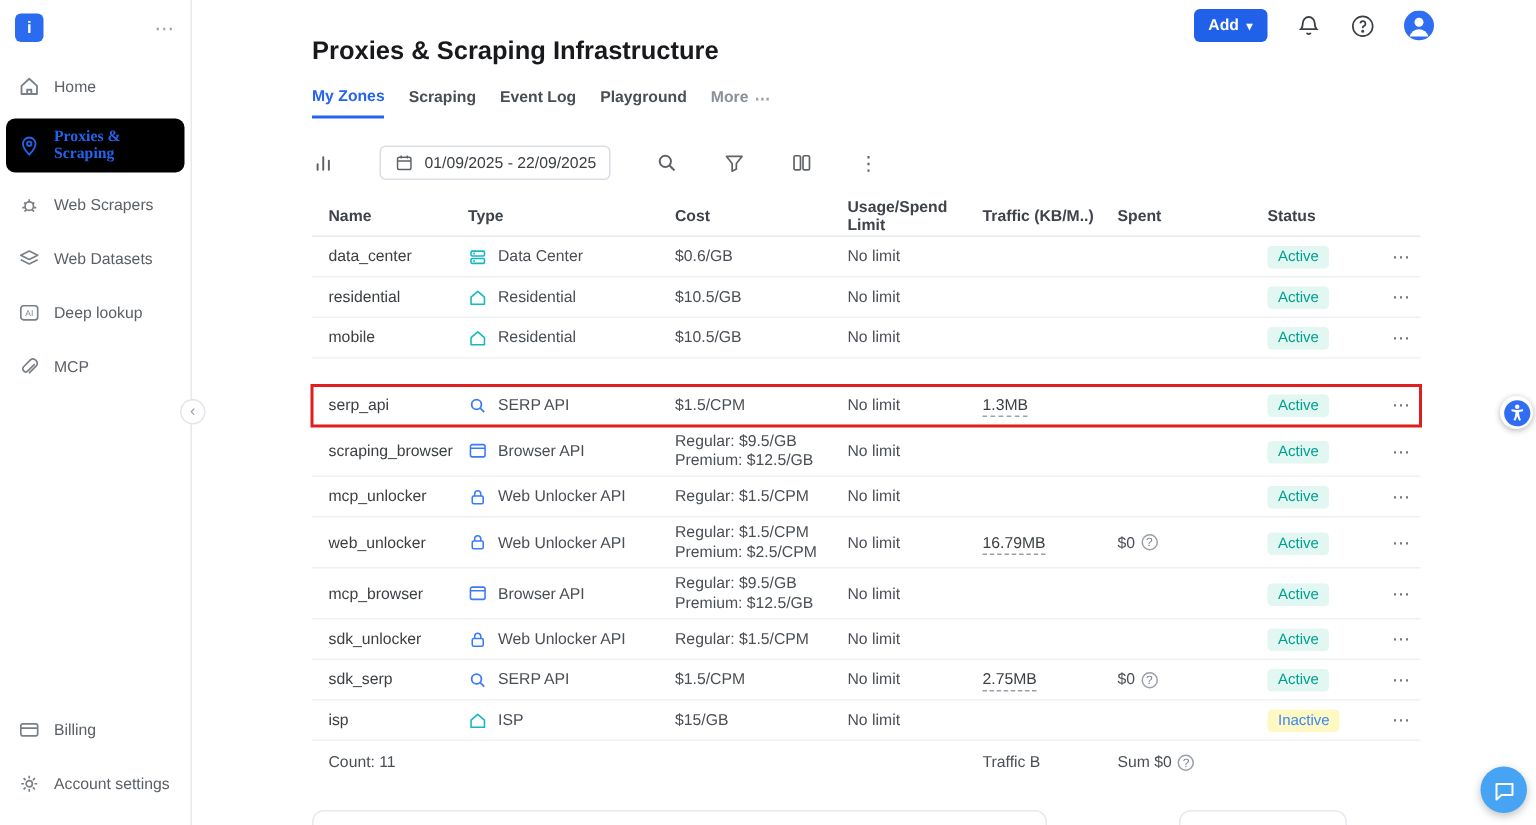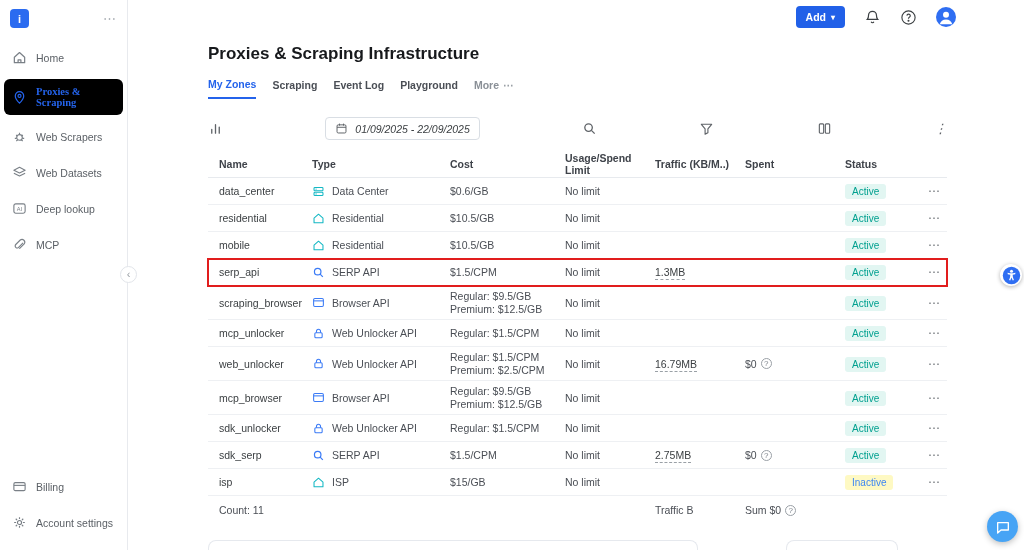--- a/index.html
+++ b/index.html
@@ -33,42 +33,42 @@
     gap:19px; padding-right:68px; z-index:2; }
   .add-btn { background:#2160e8; color:#fff; border:none; border-radius:4px; height:22px;
     padding:0 10px; font-size:10.5px; font-weight:bold; display:flex; align-items:center; gap:5px;
     font-family:inherit; cursor:pointer; }
   .add-caret { font-size:8px; }
   .tb-icon { width:17px; height:17px; color:#3c4043; cursor:pointer; }
   .avatar { width:20px; height:20px; cursor:pointer; }
 
   
   .main { position:absolute; left:208px; top:0; width:739px; }
-  .page-title { padding-top:44px; font-size:17px; font-weight:bold; color:#17191c; }
+  .page-title { padding-top:24px; font-size:17px; font-weight:bold; color:#17191c; }
   .tabs { display:flex; gap:16px; margin-top:14px; font-size:10.5px; font-weight:bold; color:#4a4e55; }
   .tab { padding-bottom:7px; cursor:pointer; display:flex; gap:4px; align-items:center; }
   .tab.active { color:#2463eb; border-bottom:2px solid #2463eb; }
   .tab.more { color:#8a9097; }
   .tab .tmore { color:#9aa0a6; }
 
-  .toolbar { display:flex; align-items:center; justify-content:space-between; gap:18px; margin-top:18px; color:#5f6368;font-style:italic; }
+  .toolbar { display:flex; align-items:center; justify-content:flex-start; gap:30px; margin-top:18px; color:#5f6368; }
   .tl-icon { width:15px; height:15px; color:#5f6368; cursor:pointer; }
   .date-chip { display:flex; align-items:center; gap:7px; border:1px solid #d9dee4; border-radius:4px;
     height:23px; padding:0 9px; font-size:10.5px; color:#3c4043; cursor:pointer; }
   .date-chip .tl-icon { width:13px; height:13px; }
   .kebab-v { font-size:13px; color:#5f6368; cursor:pointer; }
 
   
   .tgrid { display:grid; grid-template-columns:93px 138px 115px 90px 90px 100px 83px 1fr;
     padding-left:11px; align-items:center; }
   .thead { margin-top:11px; min-height:27px; font-size:10.5px; font-weight:bold; color:#3f434a;
     border-bottom:1px solid #e7eaee; }
   .trow { min-height:27px; font-size:10.5px; color:#4a4e55; border-bottom:1px solid #eef0f3; }
   .trow.tall { min-height:34px; }
-  .trow.hl { outline:2px solid #e11d1d; outline-offset:-1px; position:relative; z-index:2; }
+  .trow.hl { outline:2px solid #e11d1d; outline-offset:-1px; position:relative; z-index:2;margin-top:18px; }
   .c { padding-right:8px; }
   .c.name { color:#3c4043; }
   .c.type { display:flex; align-items:center; gap:7px; }
   .ticon { width:13px; height:13px; flex:0 0 13px; }
   .ic-teal { color:#14b8c4; }
   .ic-blue { color:#3b7bf6; }
   .c.cost div { line-height:13px; }
   .tval { border-bottom:1px dashed #9aa0a6; padding-bottom:1px; color:#3c4043; cursor:pointer; }
   .c.spent { display:flex; align-items:center; gap:4px; }
   .help { width:11px; height:11px; border:1px solid #9aa0a6; border-radius:50%; color:#7d838b;

